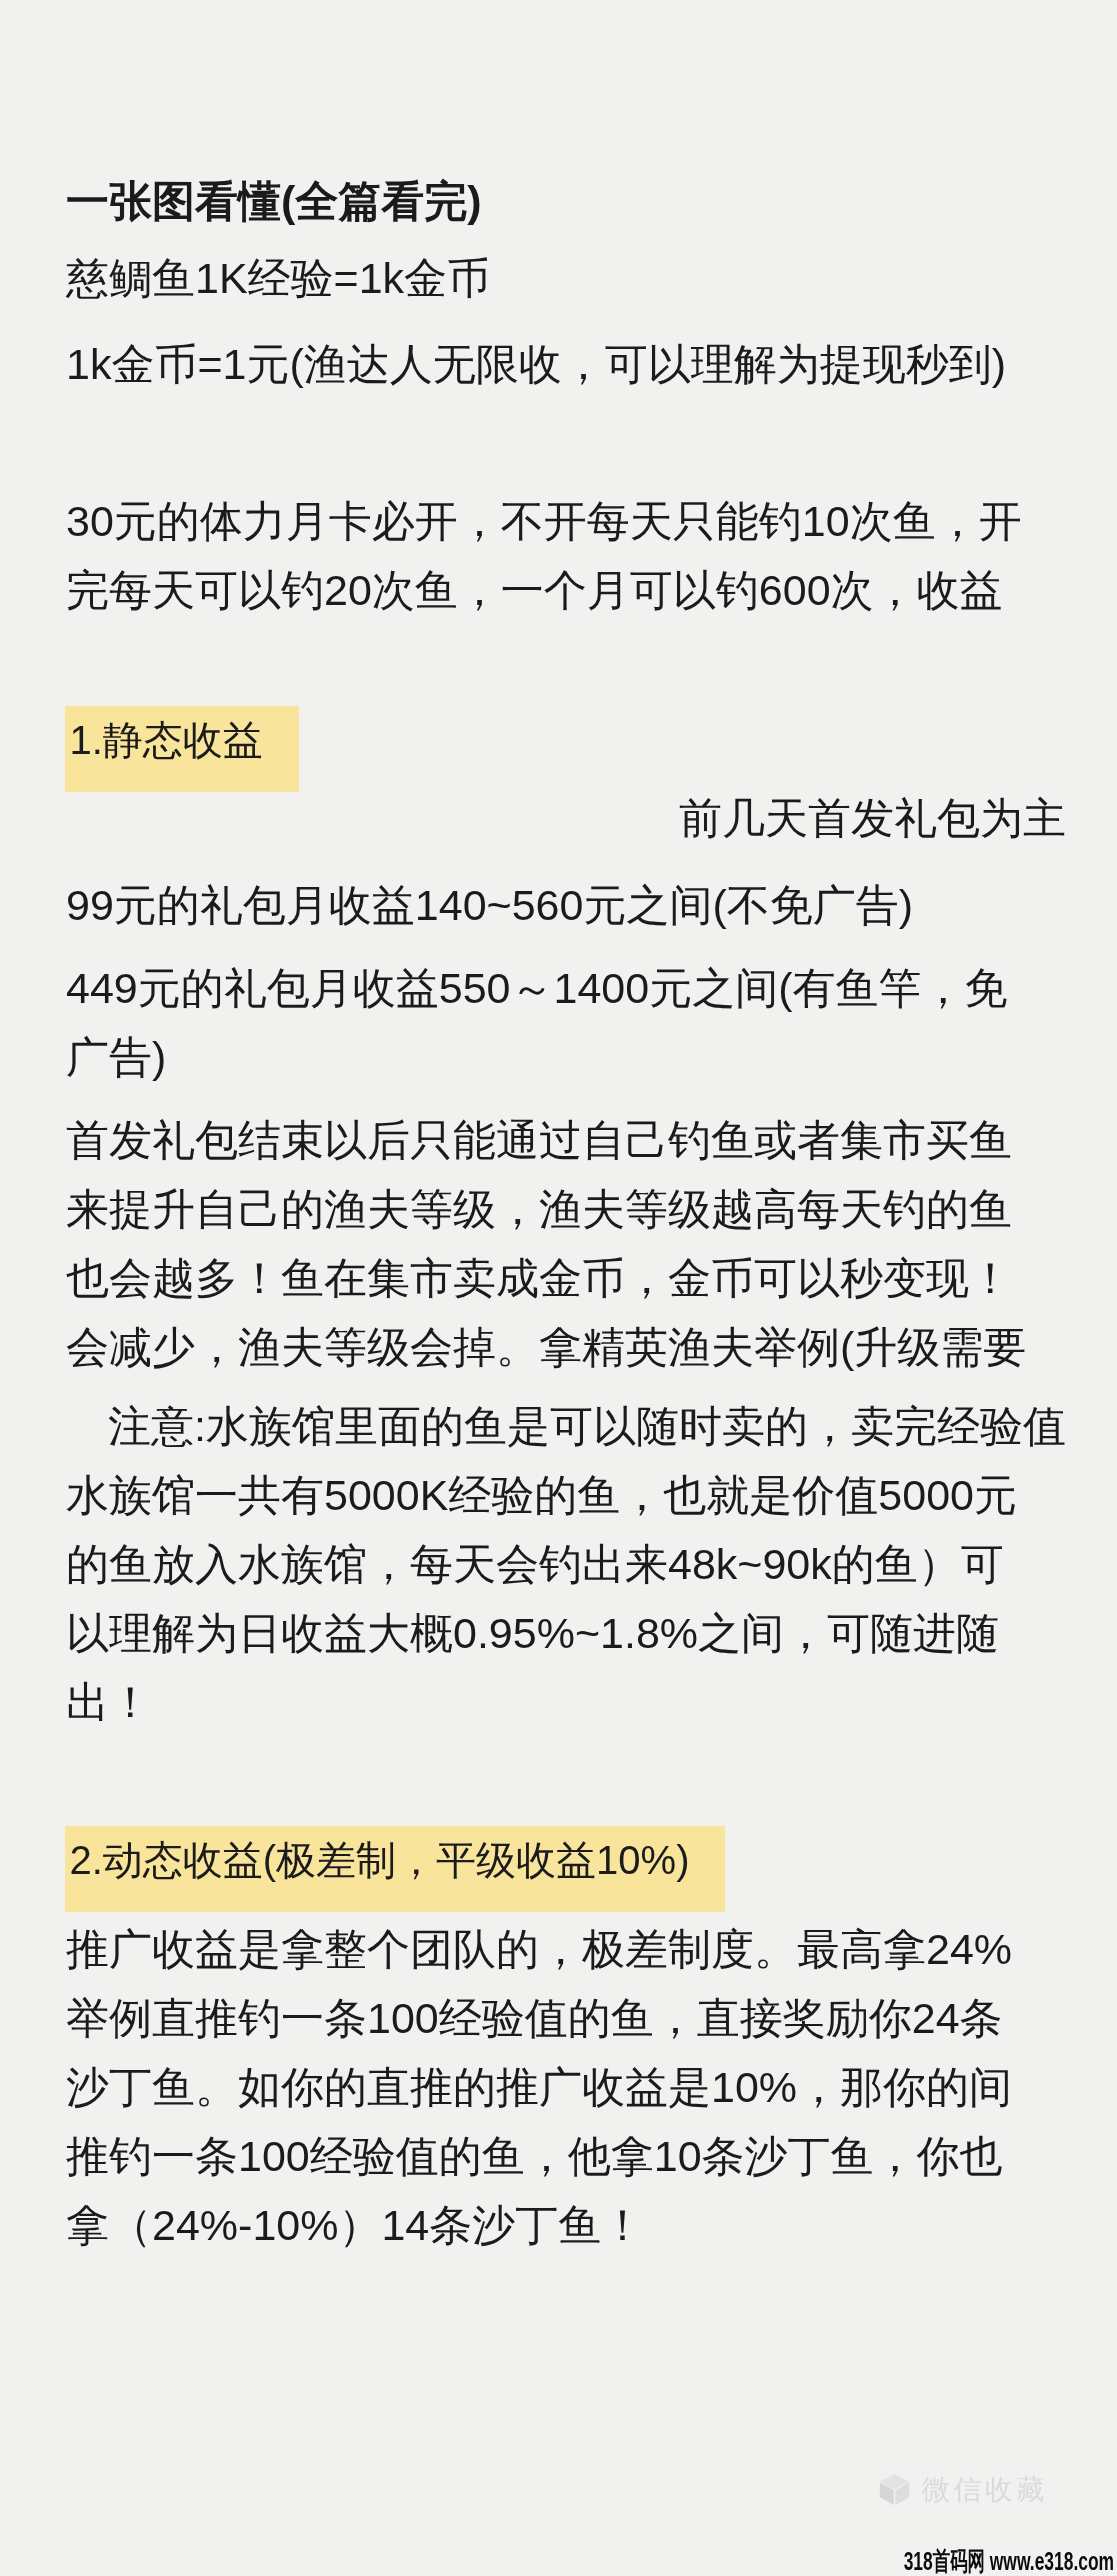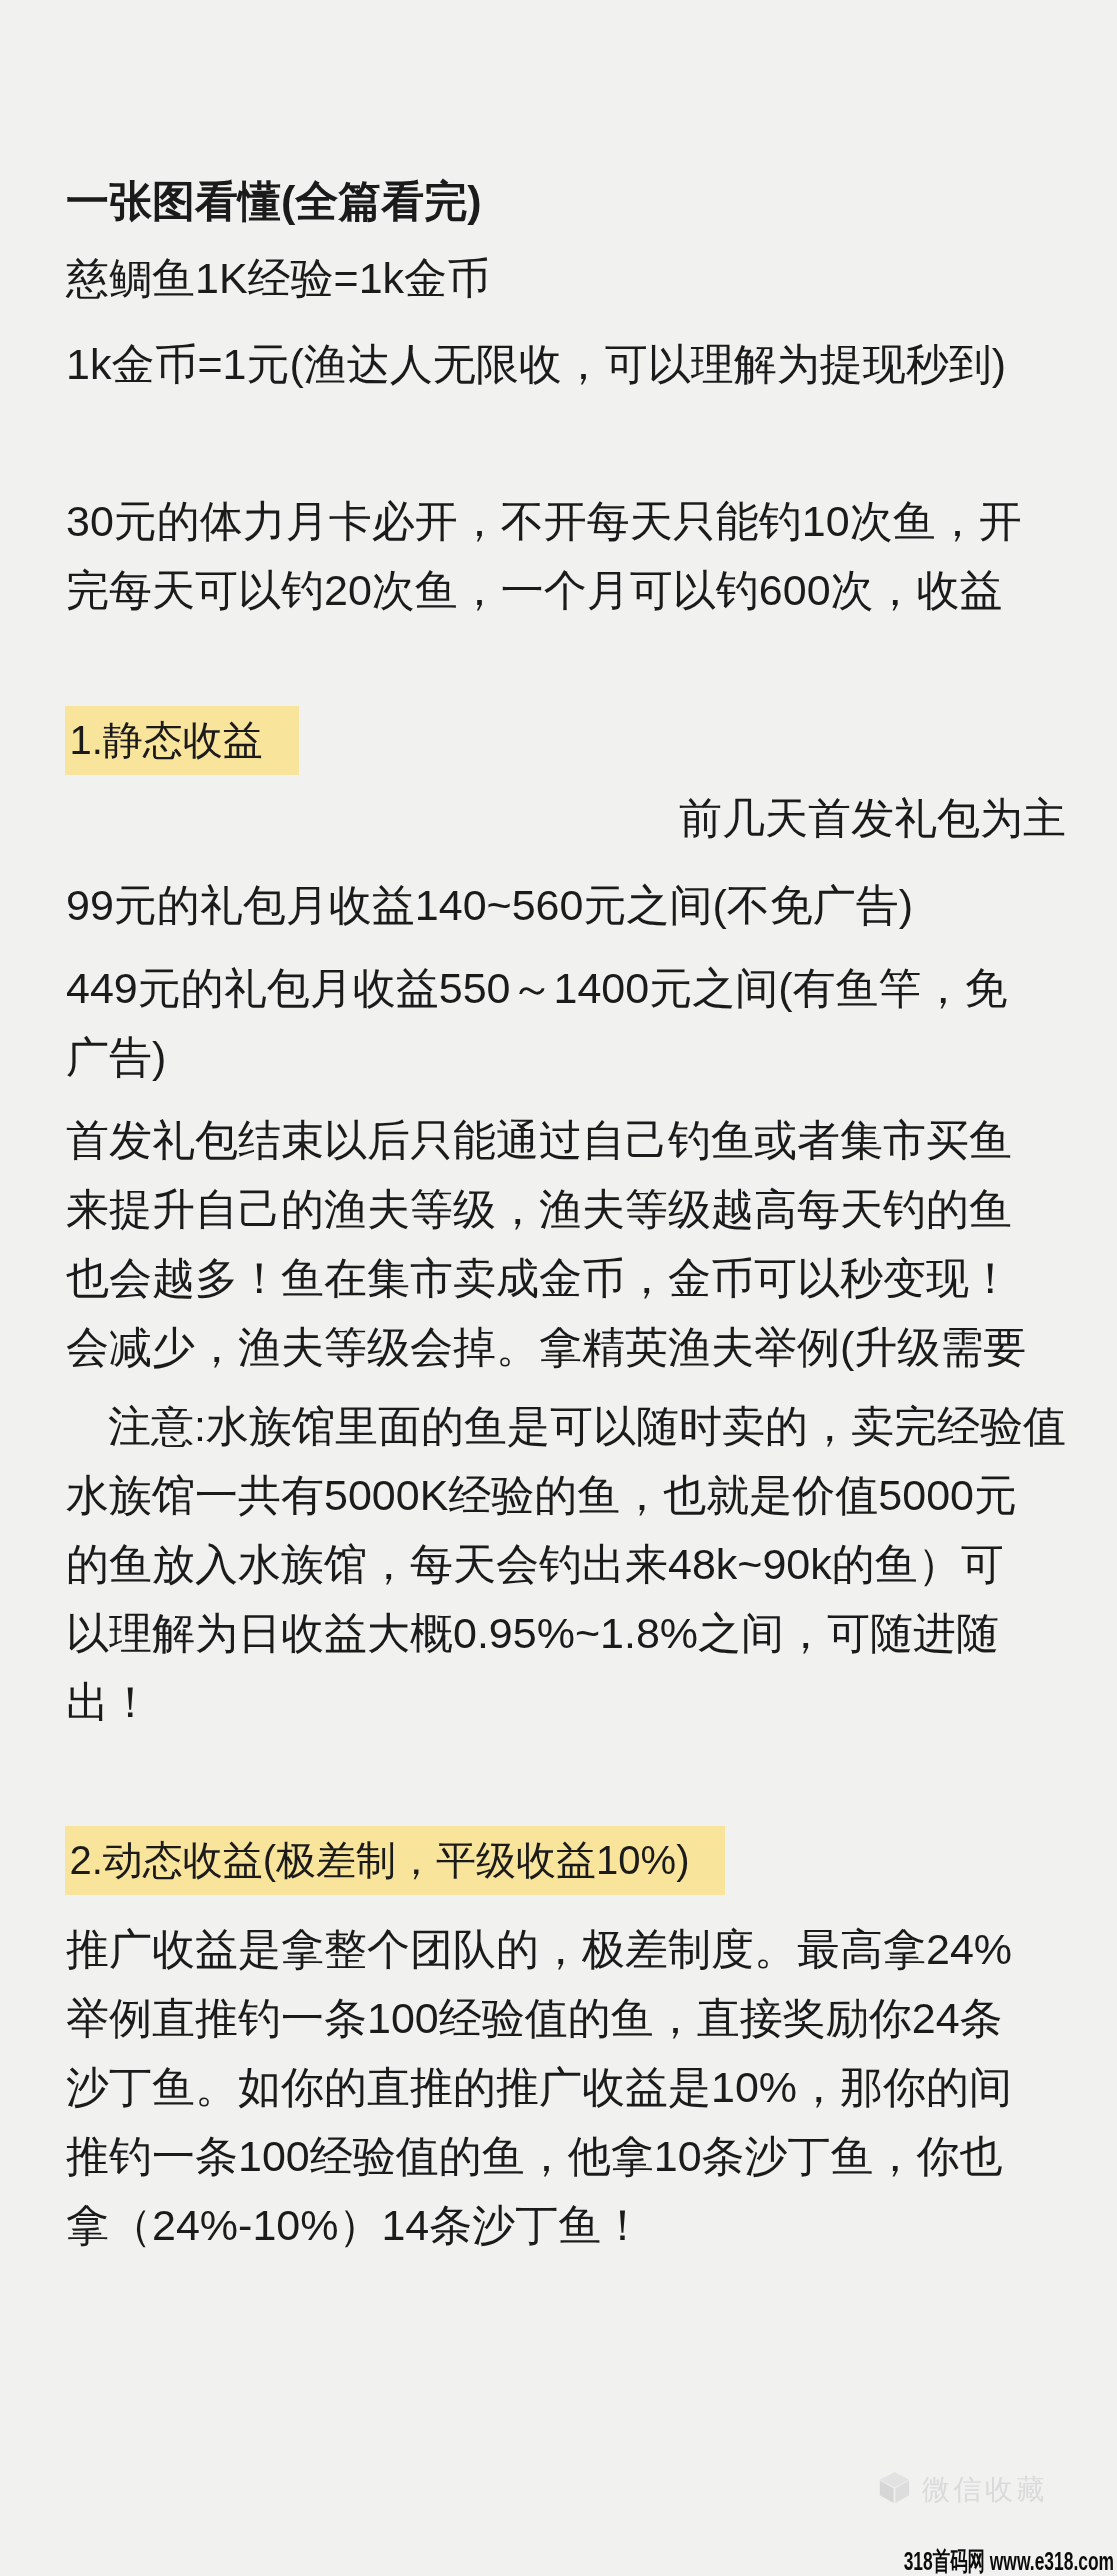--- a/index.html
+++ b/index.html
@@ -26,32 +26,32 @@
   .mt9   { margin-top: 7.8px; }
   .mt12  { margin-top: 10.4px; text-align: right; }
   .mt16  { margin-top: 14px; }
   .mt20  { margin-top: 17.3px; }
   .mt24  { margin-top: 21px; }
   .mt92  { margin-top: 80px; }
   .mt101 { margin-top: 88px; }
   .hl {
     display: inline-block;
     background: #f9e49c;
-    height: 69px;
+    height: 86px;
     line-height: 69px;
     font-size: 40px;
     padding: 0 36px 0 4.3px;
     margin-left: -0.9px;
   }
   .wechat-wm {
     position: absolute;
     left: 879px;
     top: 2471px;
     display: flex;
-    align-items: flex-start;
+    align-items: flex-end;
     color: #d9dad9;
   }
   .wechat-wm .wm-label {
     font-size: 28px;
     letter-spacing: 3.5px;
     margin-left: 12px;
     white-space: nowrap;
   }
   .site-wm {
     position: absolute;

